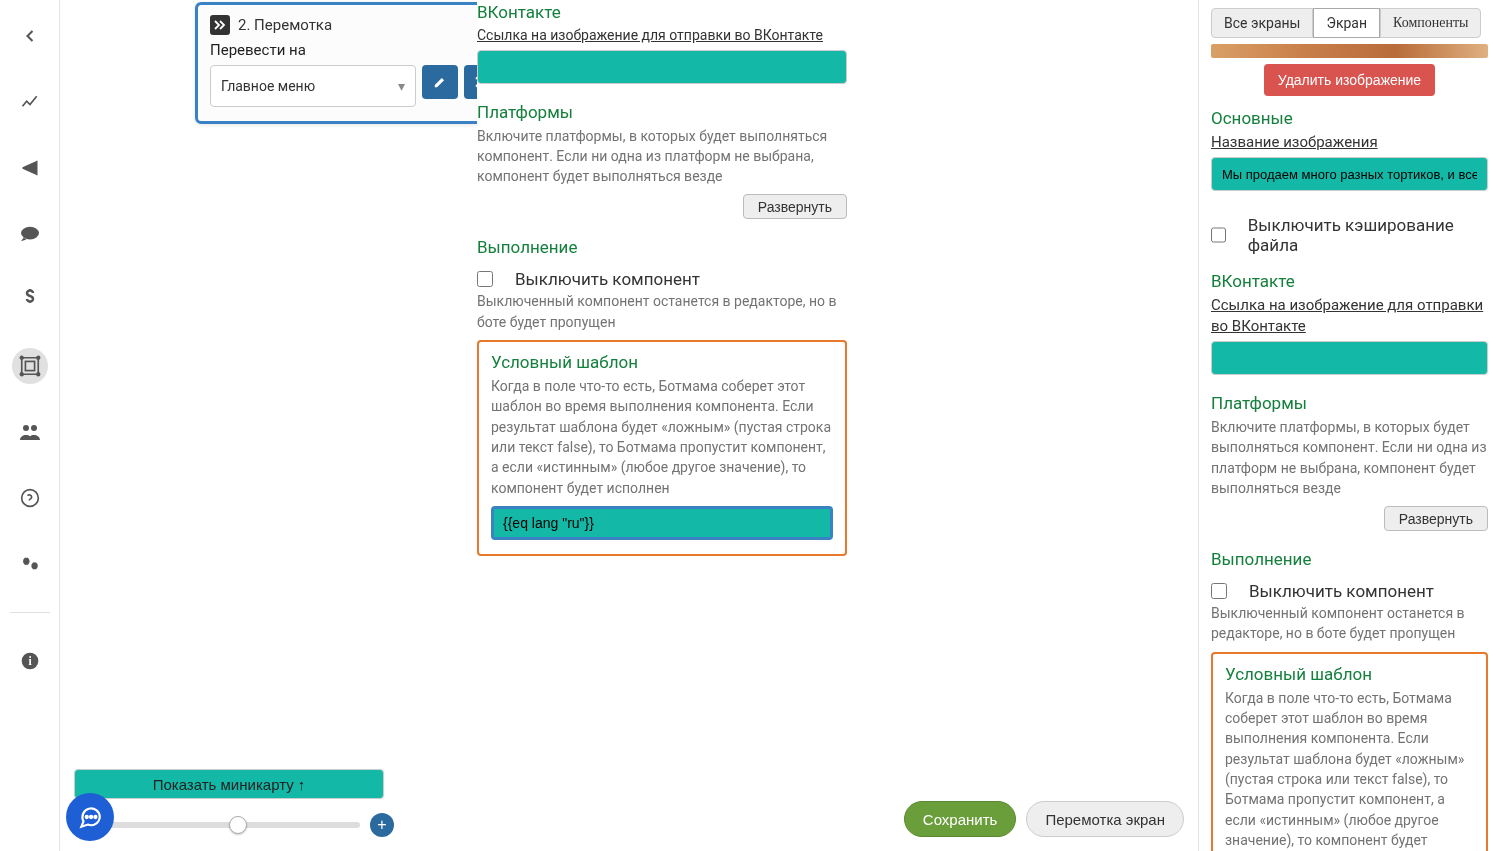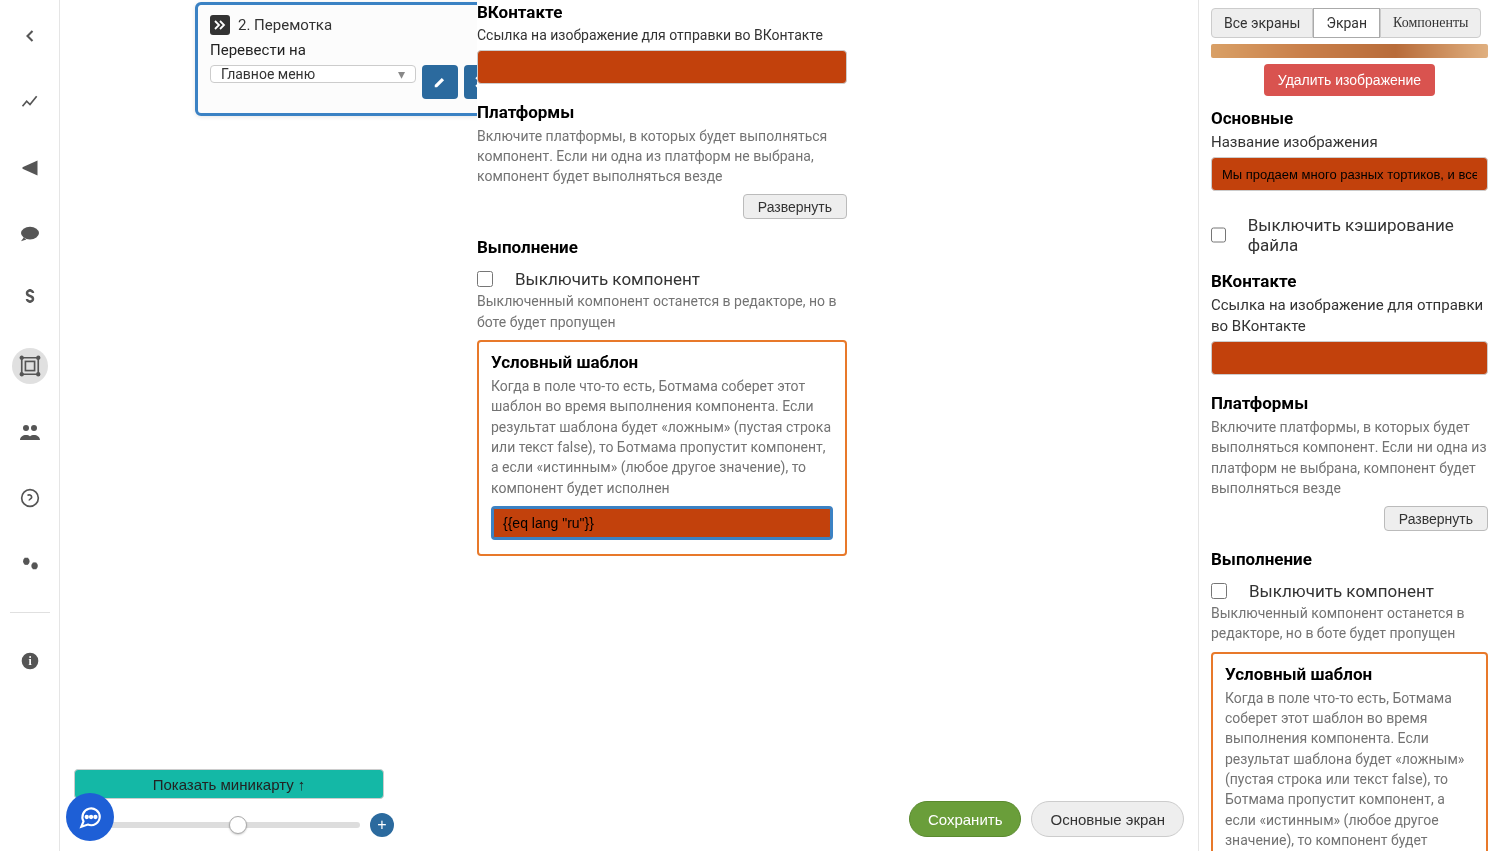--- a/index.html
+++ b/index.html
@@ -15,30 +15,30 @@
 
 
 .canvas-area { flex: 1; position: relative; background: #fff; overflow: hidden; }
 
 
 .canvas-card { position: absolute; left: 95px; top: 2px; width: 320px; border: 3px solid #3b82c4; border-radius: 6px; background: #fcfcfc; box-shadow: 0 1px 4px rgba(0,0,0,0.1); padding: 10px 12px 14px; margin-left: 40px; }
 .card-header { display: flex; align-items: center; gap: 8px; font-size: 15px; color: #333; margin-bottom: 6px; }
 .card-header-icon { width: 20px; height: 20px; background: #333; border-radius: 3px; display: flex; align-items: center; justify-content: center; color: #fff; font-size: 11px; }
 .card-label { font-size: 15px; color: #222; margin-bottom: 6px; }
 .card-row { display: flex; gap: 6px; align-items: stretch; }
-.card-select { flex: 1; height: 18px; border: 1px solid #ccc; border-radius: 4px; padding: 0 10px; background: #fff; display: flex; align-items: center; justify-content: space-between; font-size: 14px; color: #333; cursor: pointer; }
+.card-select { flex: 1; height: 42px; border: 1px solid #ccc; border-radius: 4px; padding: 0 10px; background: #fff; display: flex; align-items: center; justify-content: space-between; font-size: 14px; color: #333; cursor: pointer; }
 .card-select .caret { color: #888; }
 .card-btn { width: 36px; height: 34px; background: #2b6a9e; border: none; border-radius: 4px; color: #fff; display: flex; align-items: center; justify-content: center; cursor: pointer; font-size: 14px; }
 
 
 .middle-panel { position: absolute; left: 417px; top: -4px; width: 370px; background: #fff; }
-.section-title { font-size: 17px; color: #000000; margin: 6px 0 4px; font-weight: bold; }
-.field-label { font-size: 14px; color: #333; margin: 4px 0 4px; line-height: 1.4; }
+.section-title { font-size: 17px; color: #15803d; margin: 6px 0 4px; }
+.field-label { font-size: 14px; color: #333; margin: 4px 0 4px; line-height: 1.4; text-decoration: underline; }
 .help-text { font-size: 14px; color: #737373; line-height: 1.45; margin-bottom: 8px; }
-.text-input { width: 100%; height: 34px; border: 1px solid #ccc; border-radius: 4px; padding: 0 10px; font-size: 14px; background: #c2410c; margin-bottom: 12px; }
+.text-input { width: 100%; height: 34px; border: 1px solid #ccc; border-radius: 4px; padding: 0 10px; font-size: 14px; background: #14b8a6; margin-bottom: 12px; }
 .text-input.blue-focus { border: 2px solid #3b82c4; box-shadow: 0 0 0 1px #3b82c4 inset; }
 .expand-btn { float: right; height: 25px; padding: 0 14px; border: 1px solid #bbb; border-radius: 4px; background: #eee; color: #333; cursor: pointer; font-size: 14px; }
 .checkbox-row { display: flex; align-items: center; gap: 22px; margin: 12px 0 2px; }
 .checkbox-row input { width: 16px; height: 16px; }
 .checkbox-row label { font-size: 17px; color: #333; }
 .orange-box { border: 2px solid #e8792a; border-radius: 4px; padding: 10px 12px 14px; margin-top: 0; }
 .orange-box .section-title { margin-top: 0; }
 .clearfix::after { content: ""; display: table; clear: both; }
 
 
@@ -203,21 +203,21 @@
         <button class="zoom-btn">−</button>
         <div class="zoom-slider">
           <div class="zoom-slider-thumb"></div>
         </div>
         <button class="zoom-btn">+</button>
       </div>
     </div>
 
     <div class="bottom-right">
       <button class="save-btn">Сохранить</button>
-      <button class="add-screen-btn">Основные экран</button>
+      <button class="add-screen-btn">Перемотка экран</button>
     </div>
 
     <div class="chat-bubble">
       <svg viewBox="0 0 24 24" fill="none" stroke="#fff" stroke-width="2">
           <path d="M21 12a8 8 0 01-11 7l-6 2 2-5a8 8 0 1115-4z"></path>
           <circle cx="9" cy="12" r="1" fill="#fff"></circle>
           <circle cx="13" cy="12" r="1" fill="#fff"></circle>
           <circle cx="17" cy="12" r="1" fill="#fff"></circle>
         </svg>
     </div>

